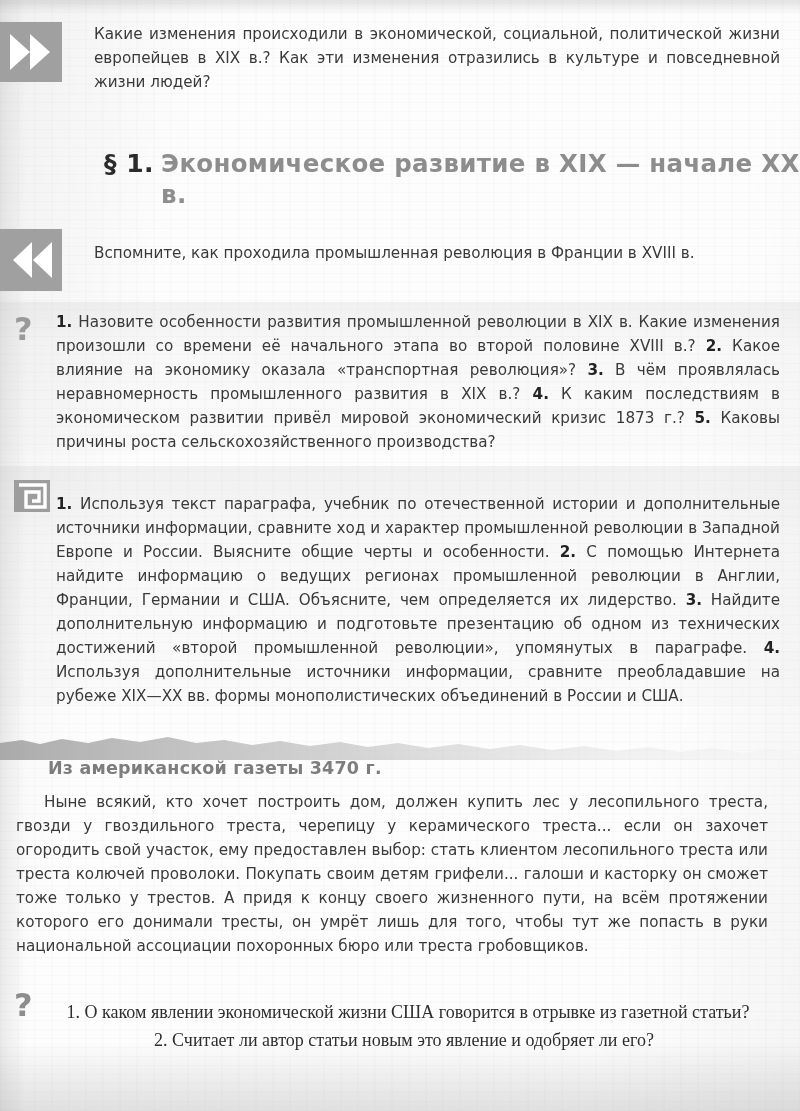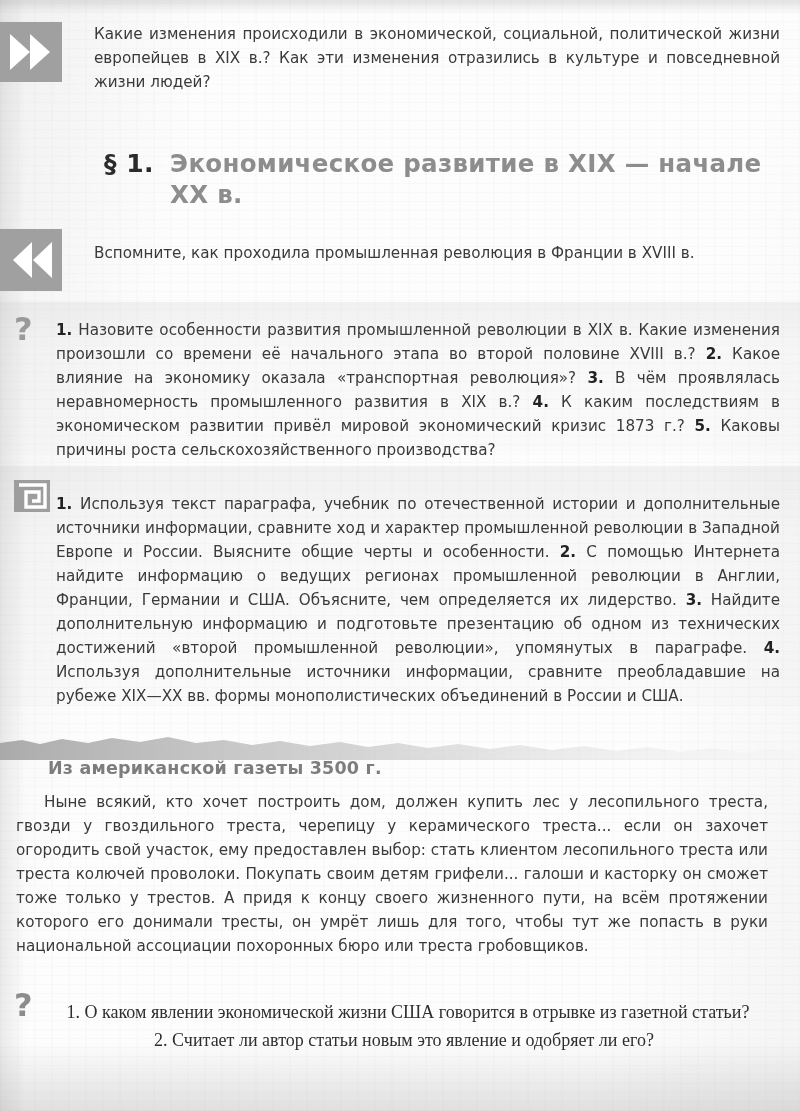--- a/index.html
+++ b/index.html
@@ -106,21 +106,21 @@
     letter-spacing: 0.5px;
     margin-left: 104px;
     white-space: nowrap;
   }
   #chapter-title-text {
     color: #8d8d8d;
     font-weight: bold;
     font-size: 24.5px;
     line-height: 31px;
     letter-spacing: 0.3px;
-    margin-left: 16px;
+    margin-left: 7px;
   }
 
   
   #recall-block { left: 0; top: 229px; width: 800px; height: 72px; }
   #recall-icon { left: 0; top: 0; width: 62px; height: 62px; }
   #recall-text {
     position: absolute;
     left: 94px; top: 12px; width: 690px;
     text-align: left;
   }
@@ -141,21 +141,21 @@
     left: 14px; top: 4px;
     width: 34px; height: 40px;
     color: #9a9a9a;
     font-size: 32px;
     font-weight: bold;
     line-height: 30px;
     font-family: "DejaVu Sans", sans-serif;
   }
   #questions-text {
     position: absolute;
-    left: 56px; top: 8px; width: 724px;
+    left: 56px; top: 0; width: 724px;
   }
 
   #tasks-block { left: 0; top: 478px; width: 800px; }
   #tasks-icon { position: absolute; left: 14px; top: 2px; width: 36px; height: 32px; }
   #tasks-text {
     position: absolute;
     left: 56px; top: 14px; width: 724px;
   }
 
   
@@ -268,21 +268,21 @@
             <stop offset="78%" stop-color="#cfcfcf" stop-opacity="0.28"></stop>
             <stop offset="100%" stop-color="#e4e4e4" stop-opacity="0.12"></stop>
           </linearGradient>
         </defs>
         <path d="M0,26 L0,9 L22,6 L40,10 L62,5 L88,9 L112,4 L140,8 L168,3 L196,9
                  L224,6 L252,11 L280,7 L310,12 L340,8 L368,13 L398,9 L428,14
                  L458,10 L490,15 L520,11 L552,16 L584,12 L616,17 L648,13
                  L680,18 L712,14 L744,19 L772,15 L800,20 L800,26 Z" fill="url(#tornfade)"></path>
       </svg>
     </div>
-    <div id="source-heading">Из американской газеты 3500 г.</div>
+    <div id="source-heading">Из американской газеты 3470 г.</div>
     <div class="body-text" id="source-text">Ныне всякий, кто хочет построить дом, должен купить лес у лесопильного треста, гвозди у гвоздильного треста, черепицу у керамического треста... если он захочет огородить свой участок, ему предоставлен выбор: стать клиентом лесопильного треста или треста колючей проволоки. Покупать своим детям грифели... галоши и касторку он сможет тоже только у трестов. А придя к концу своего жизненного пути, на всём протяжении которого его донимали тресты, он умрёт лишь для того, чтобы тут же попасть в руки национальной ассоциации похоронных бюро или треста гробовщиков.</div>
   </div>
 
   <div class="block" id="final-block">
     <div id="final-icon">?</div>
     <div id="final-text"><span>1. О каком явлении экономической жизни США говорится в отрывке из газетной статьи? </span><span>2. Считает ли автор статьи новым это явление и одобряет ли его?</span></div>
   </div>
 
 </div>
 

